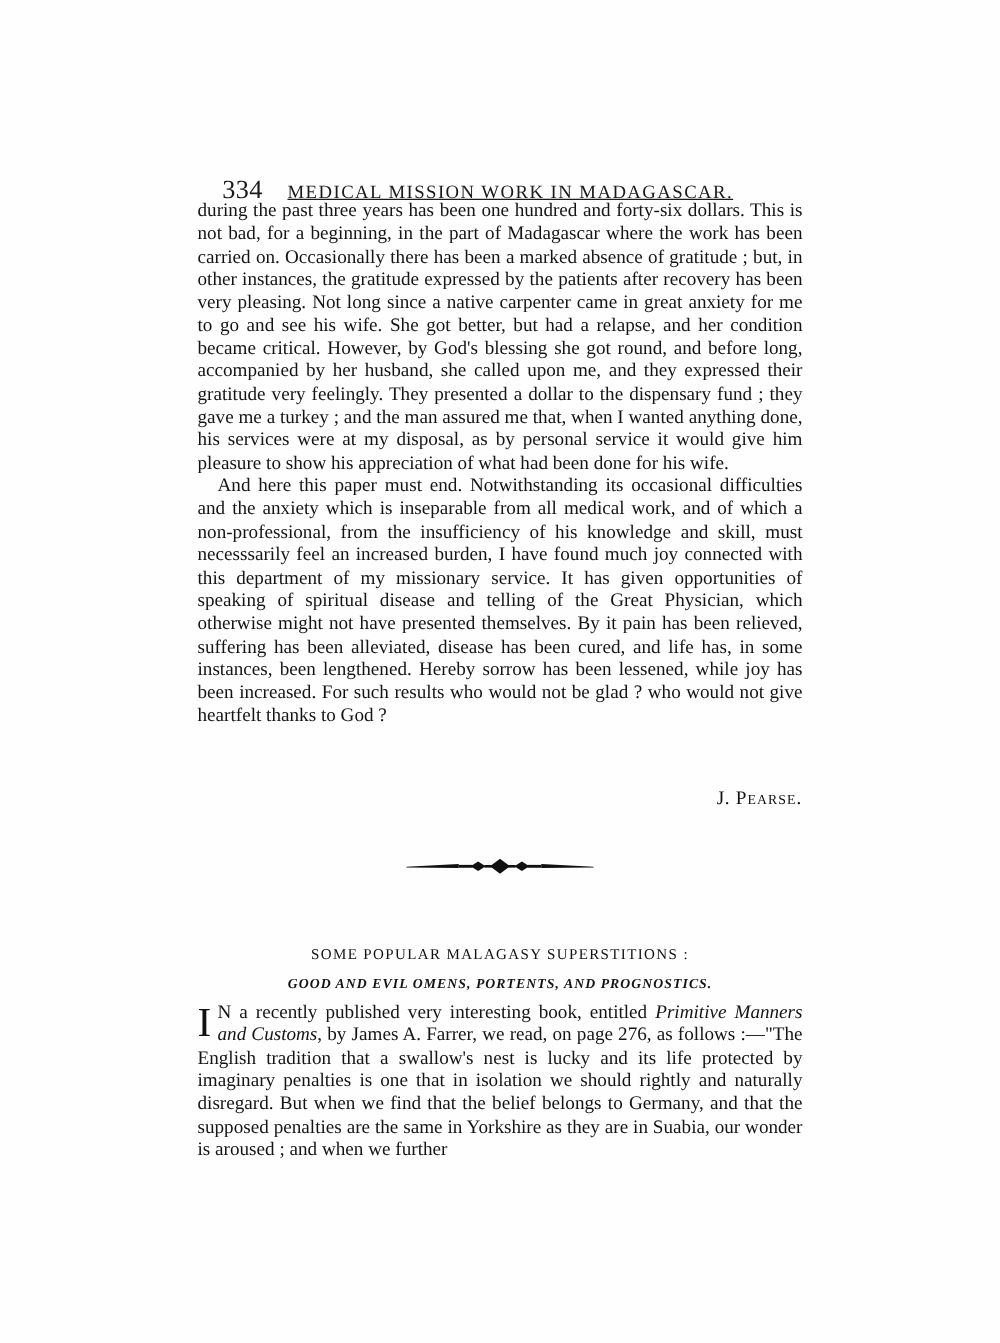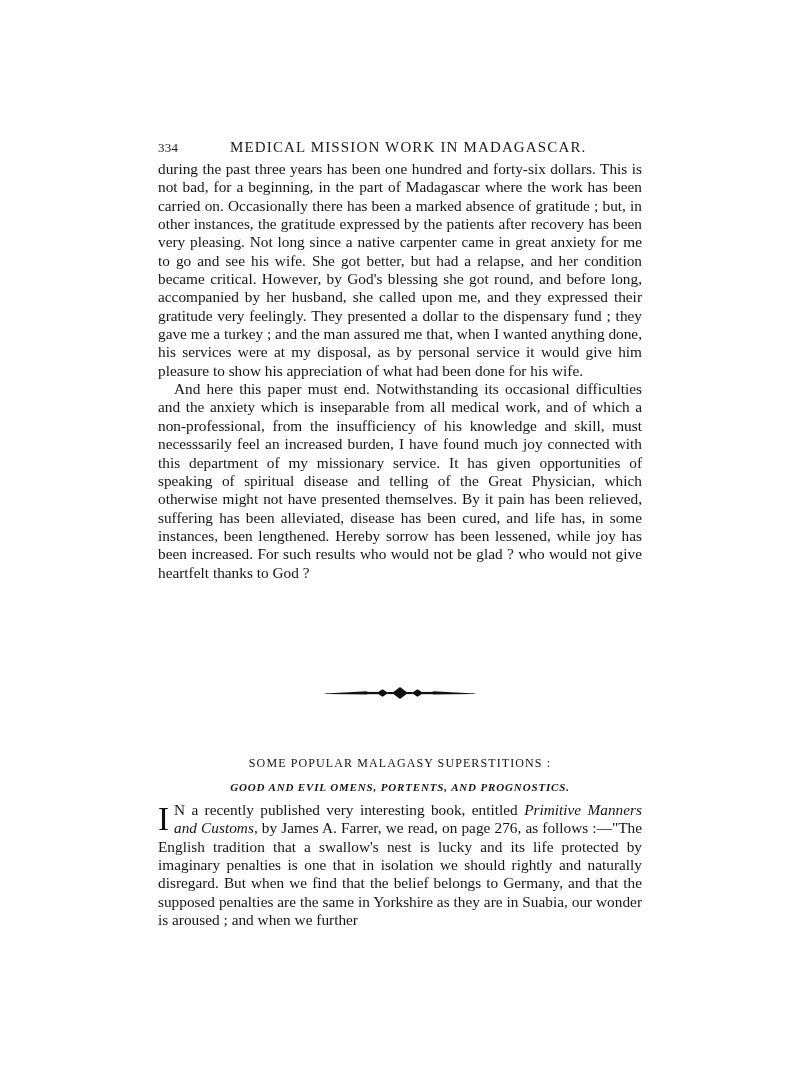--- a/index.html
+++ b/index.html
@@ -34,31 +34,33 @@
   }
 
   
   .running-head {
     top: 139px;
     height: 20px;
     display: flex;
     align-items: baseline;
   }
   .folio {
-    font-size: 13px;
+    font-size: 21px;
     letter-spacing: 0.3px;
     width: 72px;
     flex: none;
     color: #1a1a1a;
+    text-align: center;
   }
   .head-title {
     font-size: 15px;
     letter-spacing: 1.15px;
     color: #1a1a1a;
     white-space: nowrap;
+    text-decoration: underline;
   }
 
   
   .body-copy {
     font-size: 15.3px;
     line-height: 18.35px;
     text-align: justify;
     color: #141414;
     letter-spacing: 0.01px;
   }
@@ -141,20 +143,23 @@
   <div class="block running-head">
     <span class="folio">334</span>
     <span class="head-title">MEDICAL MISSION WORK IN MADAGASCAR.</span>
   </div>
 
   <div class="block body-copy" id="article-one">
     <p>during the past three years has been one hundred and forty-six dollars. This is not bad, for a beginning, in the part of Madagascar where the work has been carried on.   Occasionally there has been a marked absence of gratitude ; but, in other instances, the gratitude expressed by the patients after recovery has been very pleasing.   Not long since a native carpenter came in great anxiety for me to go and see his wife.   She got better, but had a relapse, and her condition became critical.   However, by God's blessing she got round, and before long, accompanied by her husband, she called upon me, and they expressed their gratitude very feelingly.   They presented a dollar to the dispensary fund ; they gave me a turkey ; and the man assured me that, when I wanted anything done, his services were at my disposal, as by personal service it would give him pleasure to show his appreciation of what had been done for his wife.</p>
     <p class="indent">And here this paper must end.   Notwithstanding its occasional difficulties and the anxiety which is inseparable from all medical work, and of which a non-professional, from the insufficiency of his knowledge and skill, must necesssarily feel an increased burden, I have found much joy connected with this department of my missionary service.   It has given opportunities of speaking of spiritual disease and telling of the Great Physician, which otherwise might not have presented themselves.   By it pain has been relieved, suffering has been alleviated, disease has been cured, and life has, in some instances, been lengthened.   Hereby sorrow has been lessened, while joy has been increased.   For such results who would not be glad ? who would not give heartfelt thanks to God ?</p>
   </div>
 
+  <div class="block signature">
+    <span>J. </span><span class="sc">Pearse.</span>
+  </div>
 
   <div class="ornament-wrap">
     <svg width="150" height="20" viewBox="0 0 150 20">
       <g fill="#111111">
         <polygon points="0,10.4 42,8.2 42,11.4 0,11.0"></polygon>
         <polygon points="150,10.4 108,8.2 108,11.4 150,11.0"></polygon>
         <polygon points="75,4.0 83,10.0 75,16.0 67,10.0"></polygon>
         <polygon points="57.5,6.2 63.5,10.0 57.5,13.8 51.5,10.0"></polygon>
         <polygon points="92.5,6.2 98.5,10.0 92.5,13.8 86.5,10.0"></polygon>
         <rect x="42" y="8.9" width="11" height="2.3"></rect>

